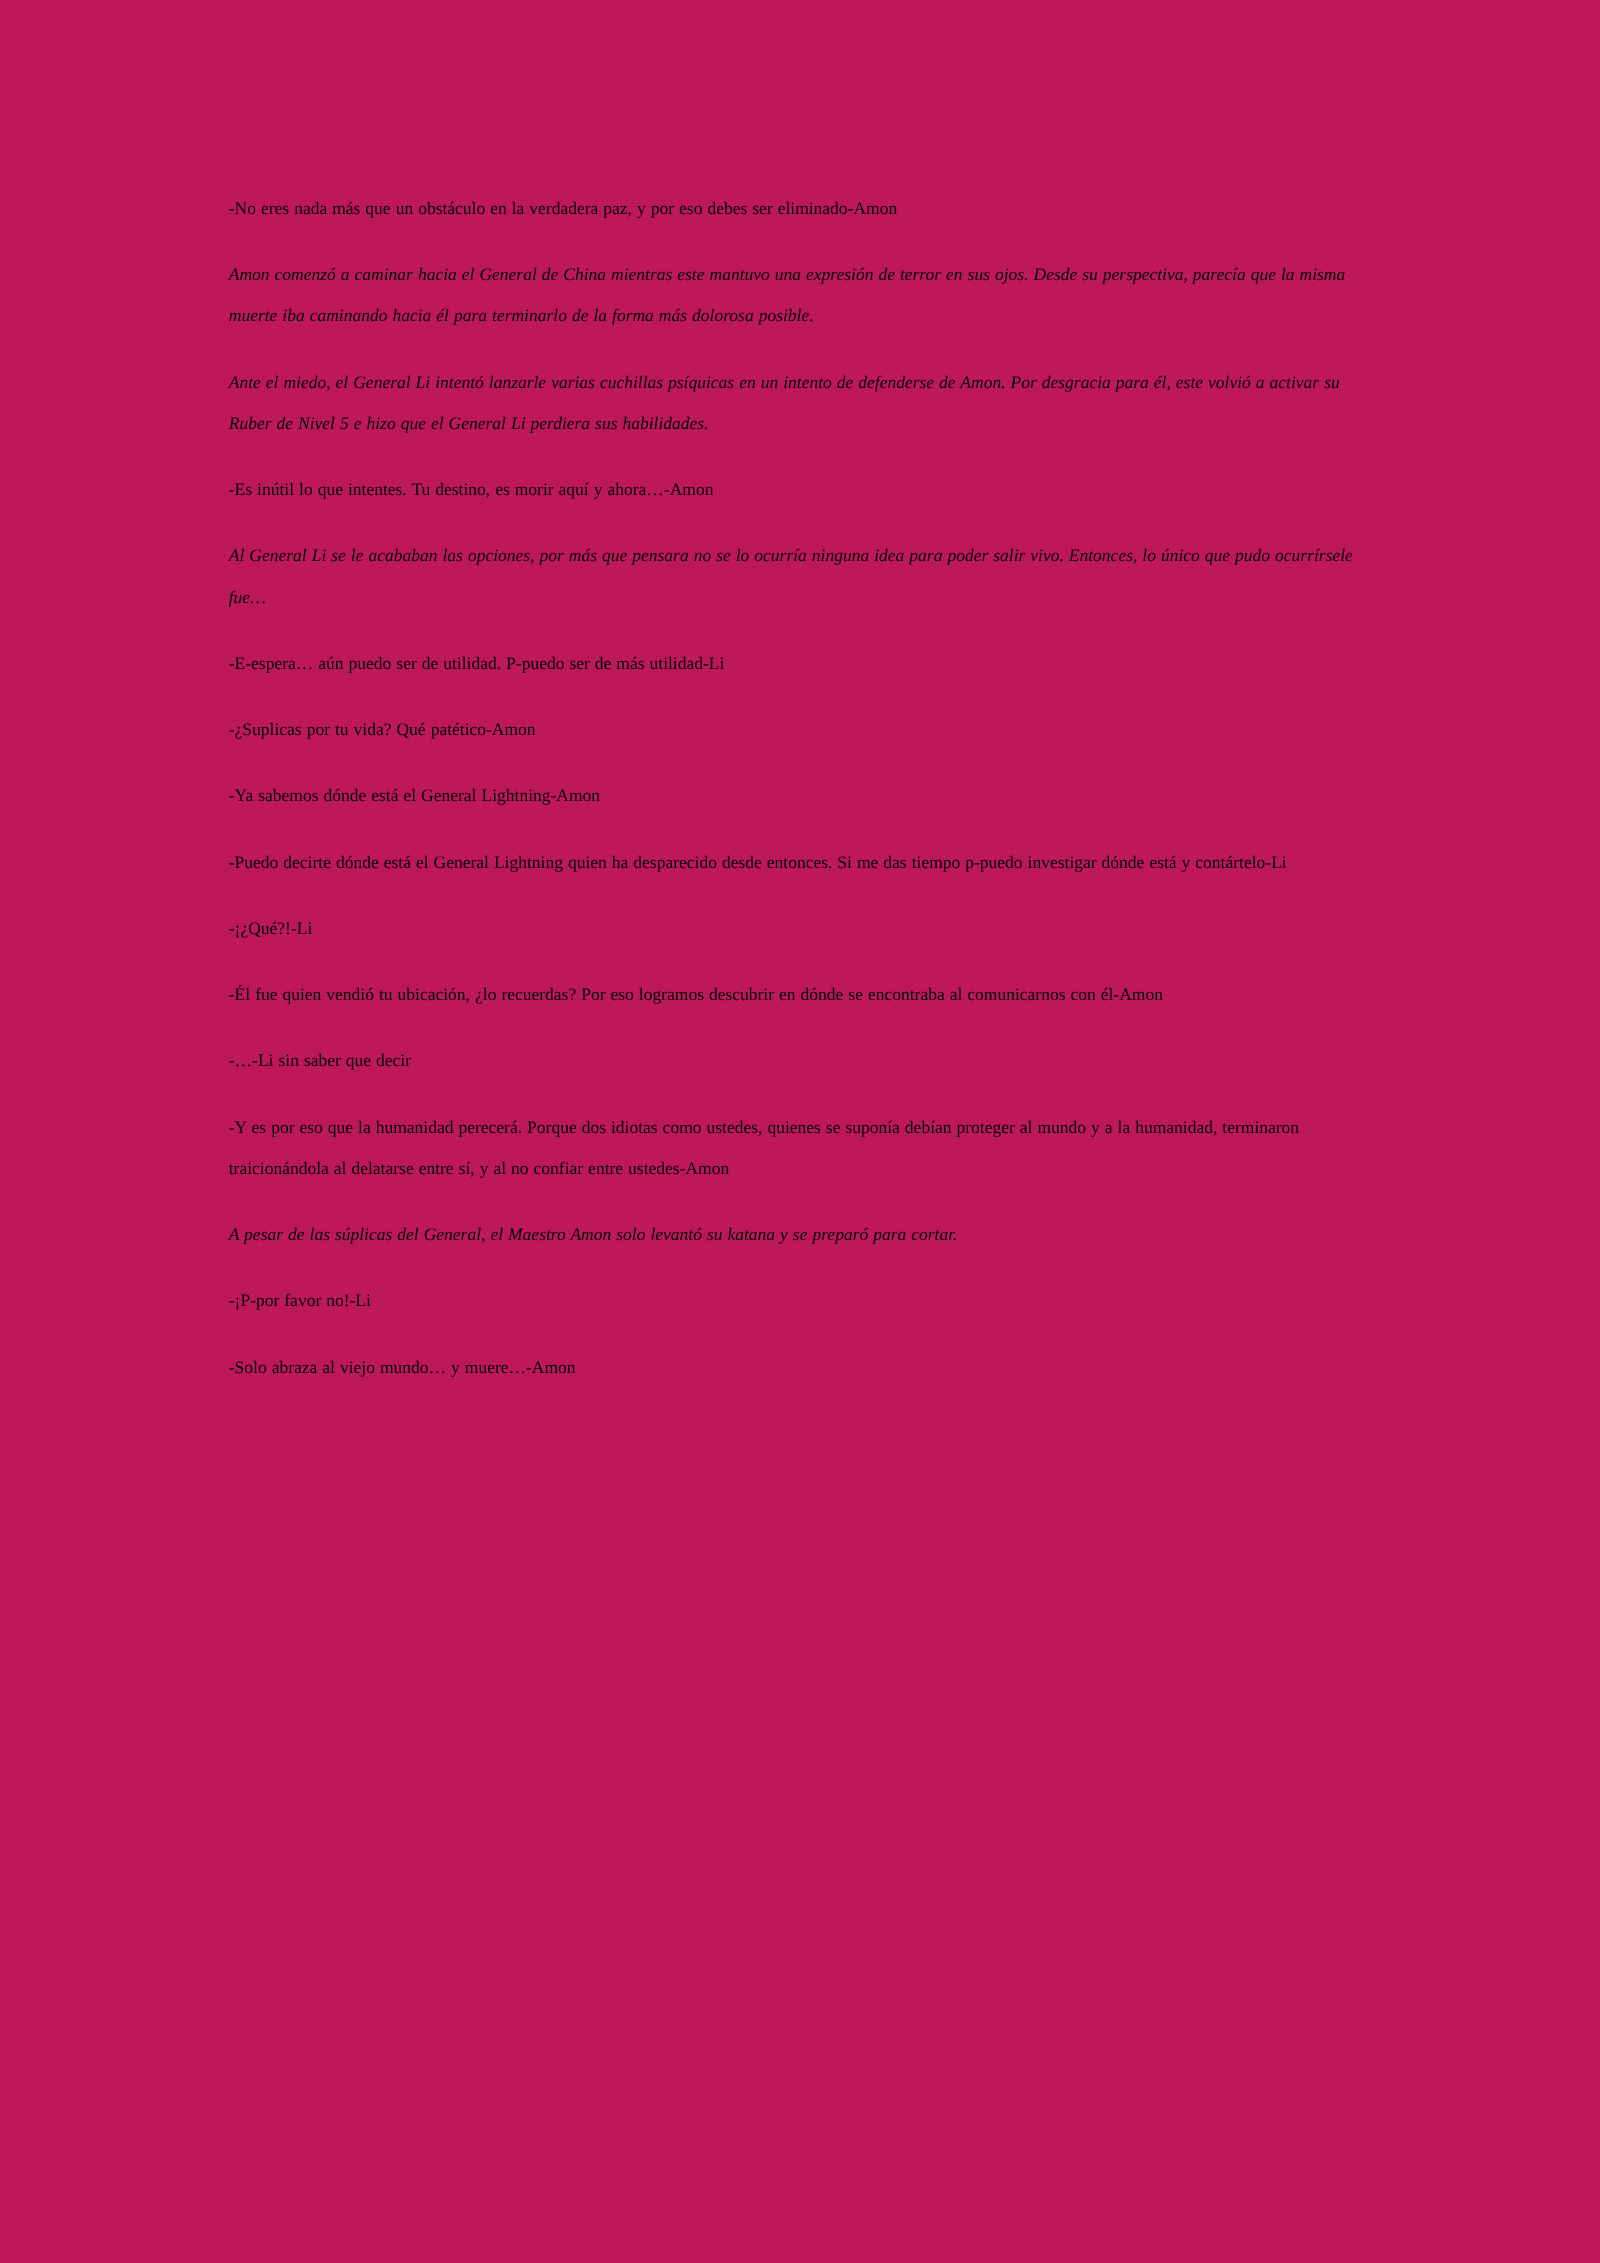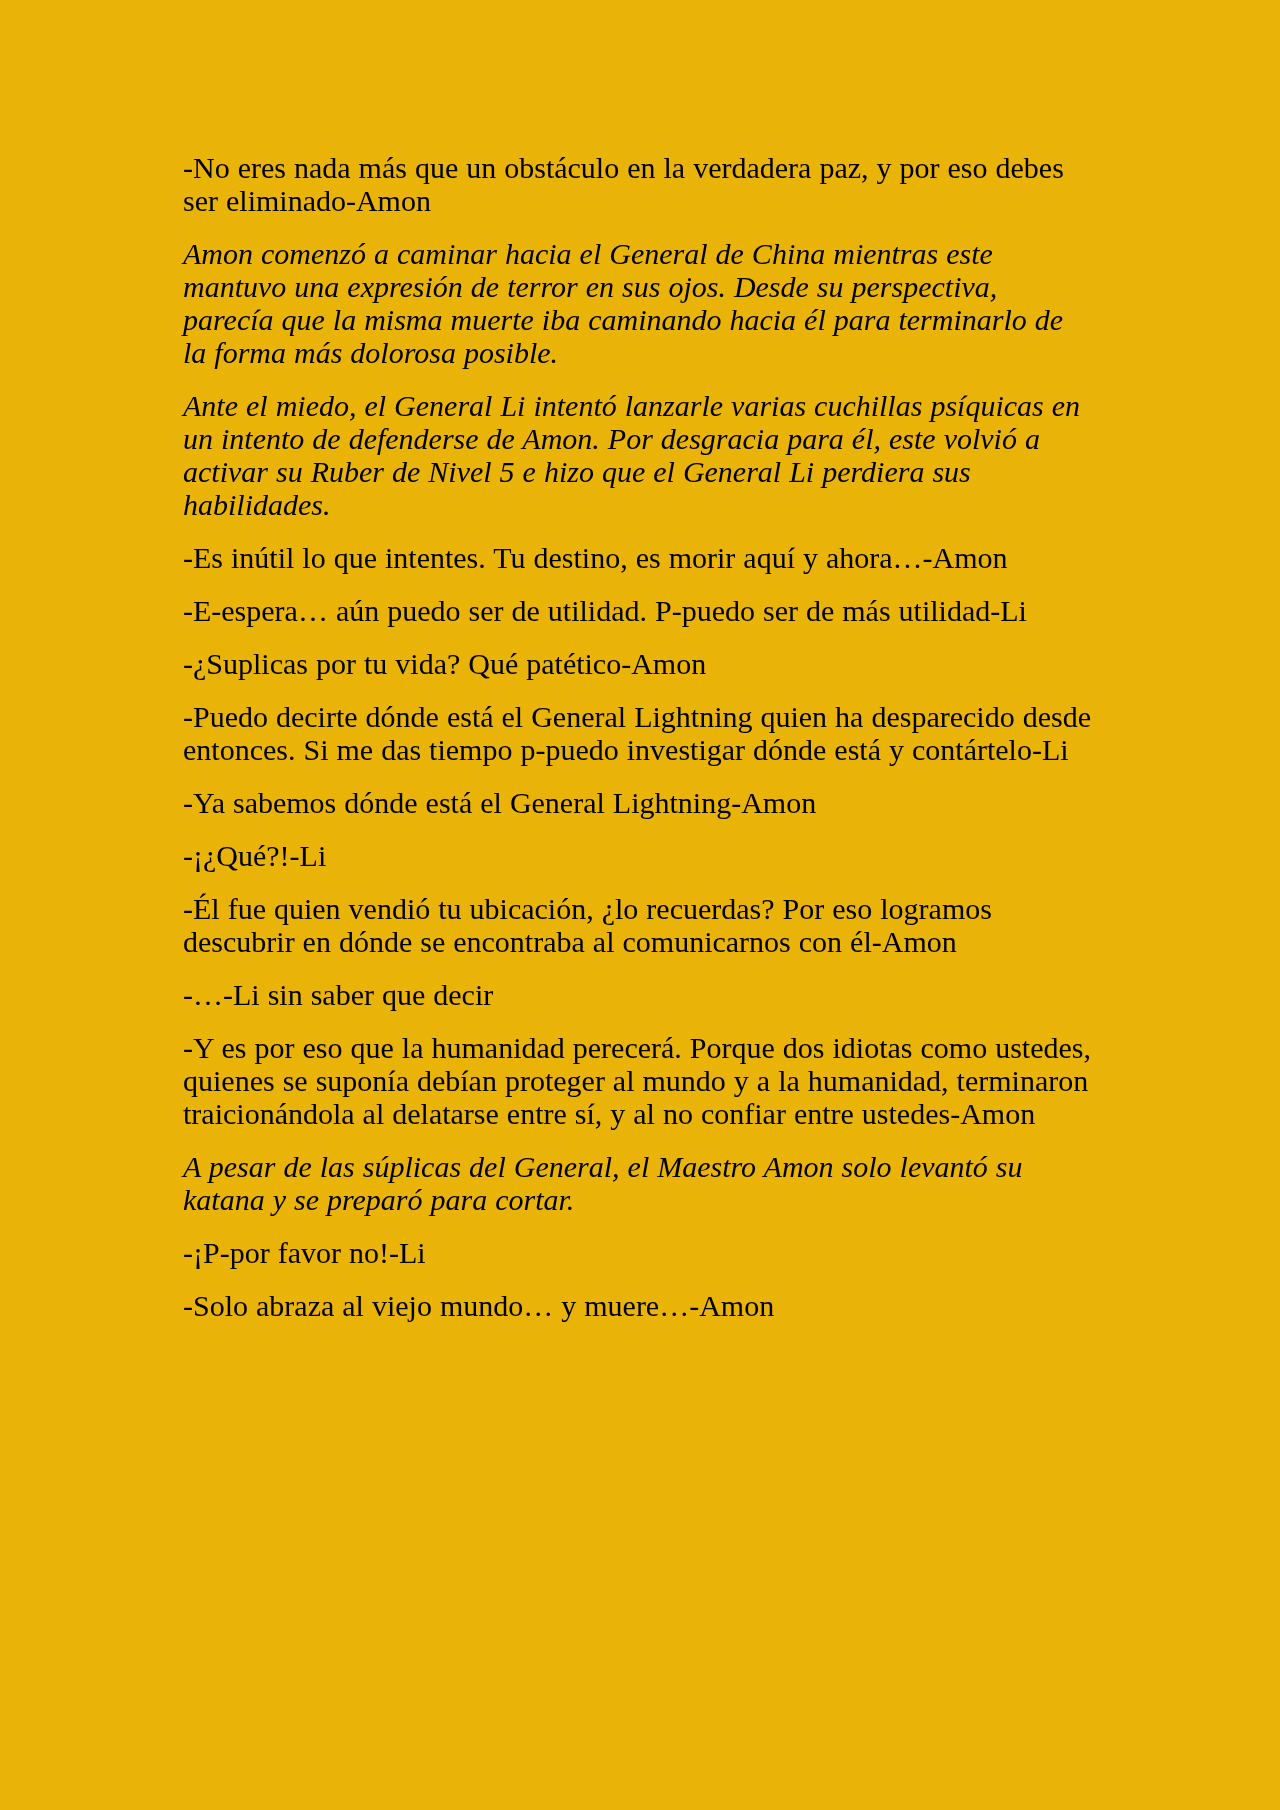--- a/index.html
+++ b/index.html
@@ -6,24 +6,24 @@
     margin: 0;
     padding: 0;
     background: #ffffff;
   }
   .page {
     position: relative;
     box-sizing: border-box;
     width: 1280px;
     height: 1810px;
     margin: 0;
-    background: #eab308;
+    background: #be185d;
     padding: 151px 187px 0 183px;
     font-family: "Liberation Serif", "DejaVu Serif", serif;
-    font-size: 30px;
+    font-size: 14px;
     line-height: 33px;
     color: #000000;
     overflow: hidden;
   }
   .para {
     margin: 0 0 20px 0;
     padding: 0;
     text-align: left;
     word-spacing: 0.5px;
   }
@@ -32,24 +32,25 @@
   }
 </style>
 </head>
 <body>
 
 <div class="page">
   <p class="para">-No eres nada más que un obstáculo en la verdadera paz, y por eso debes ser eliminado-Amon</p>
   <p class="para italic">Amon comenzó a caminar hacia el General de China mientras este mantuvo una expresión de terror en sus ojos. Desde su perspectiva, parecía que la misma muerte iba caminando hacia él para terminarlo de la forma más dolorosa posible.</p>
   <p class="para italic">Ante el miedo, el General Li intentó lanzarle varias cuchillas psíquicas en un intento de defenderse de Amon. Por desgracia para él, este volvió a activar su Ruber de Nivel 5 e hizo que el General Li perdiera sus habilidades.</p>
   <p class="para">-Es inútil lo que intentes. Tu destino, es morir aquí y ahora…-Amon</p>
+  <p class="para italic">Al General Li se le acababan las opciones, por más que pensara no se lo ocurría ninguna idea para poder salir vivo. Entonces, lo único que pudo ocurrírsele fue…</p>
   <p class="para">-E-espera… aún puedo ser de utilidad. P-puedo ser de más utilidad-Li</p>
   <p class="para">-¿Suplicas por tu vida? Qué patético-Amon</p>
+  <p class="para">-Ya sabemos dónde está el General Lightning-Amon</p>
   <p class="para">-Puedo decirte dónde está el General Lightning quien ha desparecido desde entonces. Si me das tiempo p-puedo investigar dónde está y contártelo-Li</p>
-  <p class="para">-Ya sabemos dónde está el General Lightning-Amon</p>
   <p class="para">-¡¿Qué?!-Li</p>
   <p class="para">-Él fue quien vendió tu ubicación, ¿lo recuerdas? Por eso logramos descubrir en dónde se encontraba al comunicarnos con él-Amon</p>
   <p class="para">-…-Li sin saber que decir</p>
   <p class="para">-Y es por eso que la humanidad perecerá. Porque dos idiotas como ustedes, quienes se suponía debían proteger al mundo y a la humanidad, terminaron traicionándola al delatarse entre sí, y al no confiar entre ustedes-Amon</p>
   <p class="para italic">A pesar de las súplicas del General, el Maestro Amon solo levantó su katana y se preparó para cortar.</p>
   <p class="para">-¡P-por favor no!-Li</p>
   <p class="para">-Solo abraza al viejo mundo… y muere…-Amon</p>
 </div>
 
 </body></html>

